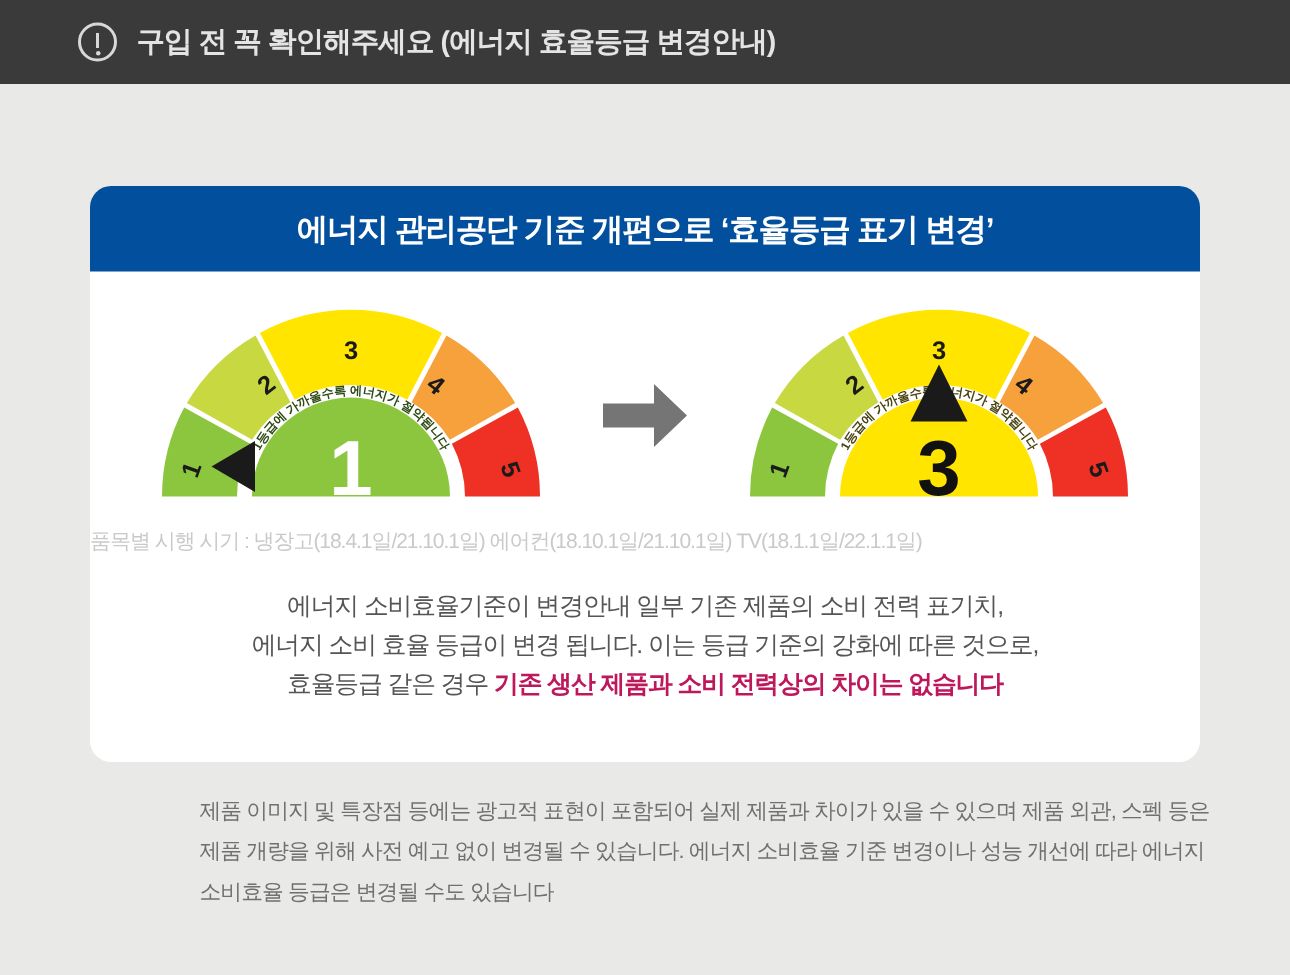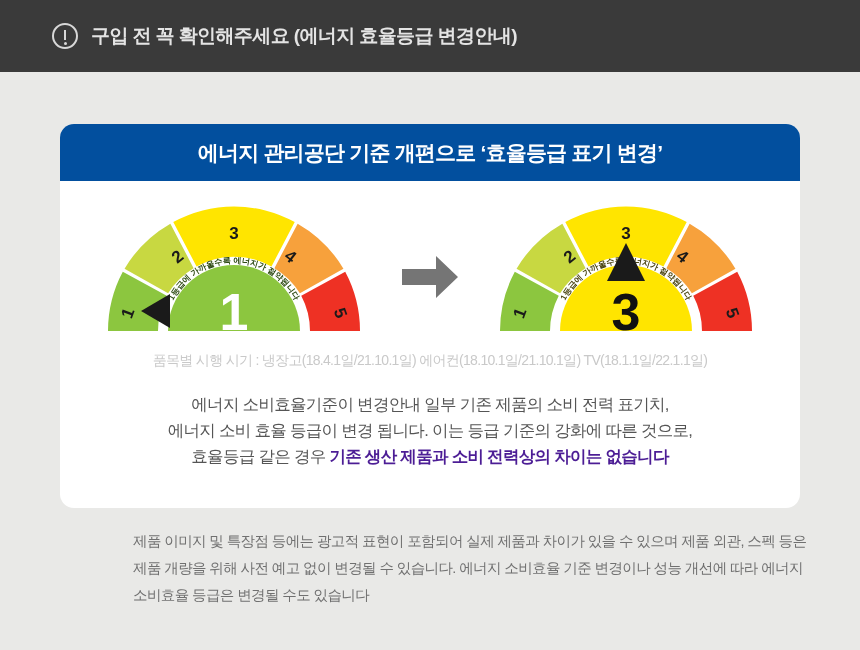--- a/index.html
+++ b/index.html
@@ -10,21 +10,21 @@
     background: #e9e9e7;
     font-family: "Liberation Sans", sans-serif;
     overflow: hidden;
     position: relative;
   }
 
   
   .topbar {
     position: absolute;
     left: 0; top: 0;
-    width: 860px; height: 72px;
+    width: 860px; height: 56px;
     background: #3a3a3a;
     display: flex;
     align-items: center;
     padding-left: 52px;
   }
   .warn-icon {
     width: 26px; height: 26px;
     border: 2px solid #d8d8d8;
     border-radius: 50%;
     position: relative;
@@ -98,39 +98,39 @@
 
   .mid-arrow {
     width: 60px; height: 48px;
     flex: 0 0 auto;
     position: relative;
     top: 8px;
   }
 
   
   .caption {
-    text-align: center;
+    text-align: left;
     color: #c9c9c9;
     font-size: 14px;
     letter-spacing: -0.7px;
     margin-top: -4px;
     white-space: nowrap;
   }
 
   
   .body-para {
     margin-top: 21px;
     text-align: center;
     color: #555555;
     font-size: 16.5px;
     line-height: 26px;
     letter-spacing: -0.7px;
   }
   .body-para .hl {
-    color: #4c1d95;
+    color: #be185d;
     font-weight: bold;
   }
 
   
   .footer {
     position: absolute;
     left: 113px; top: 528px;
     width: 680px;
     color: #707070;
     font-size: 14.5px;

